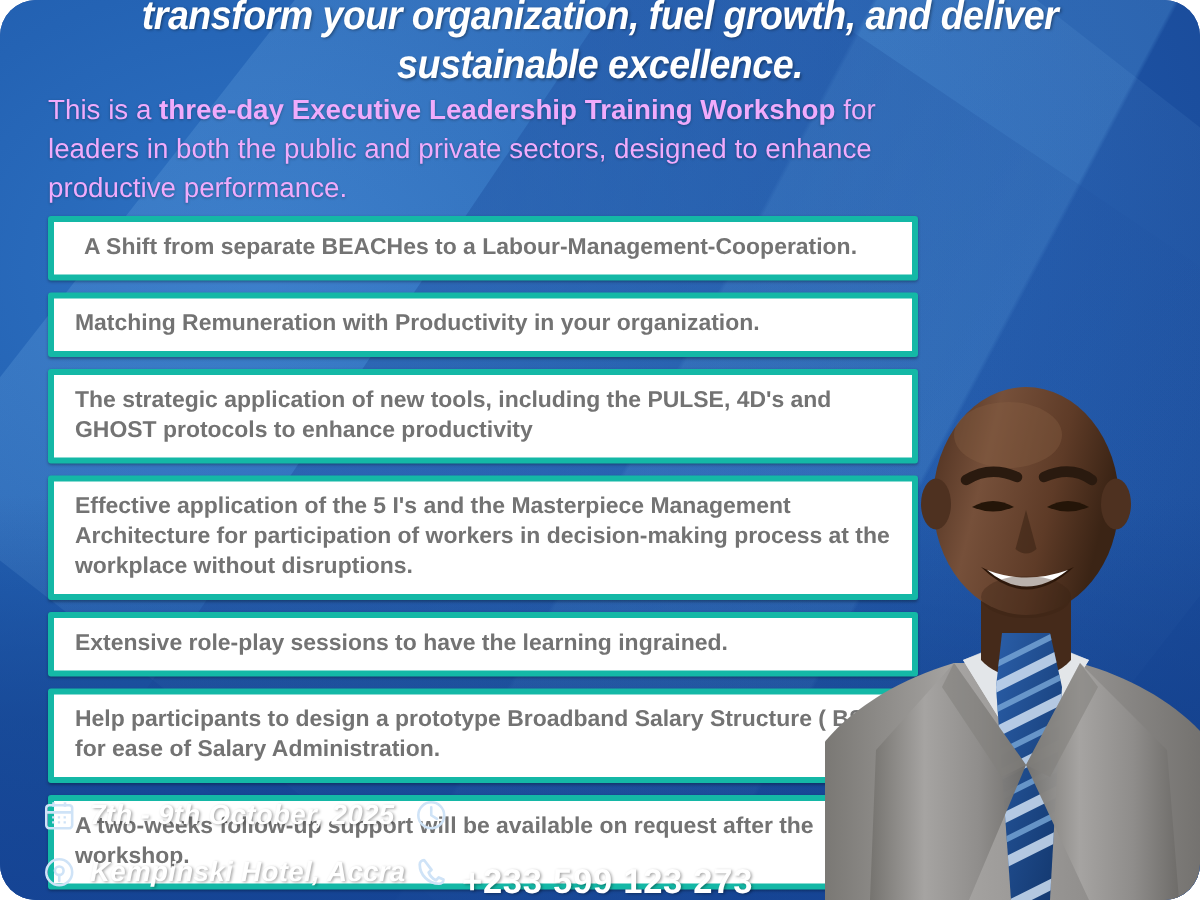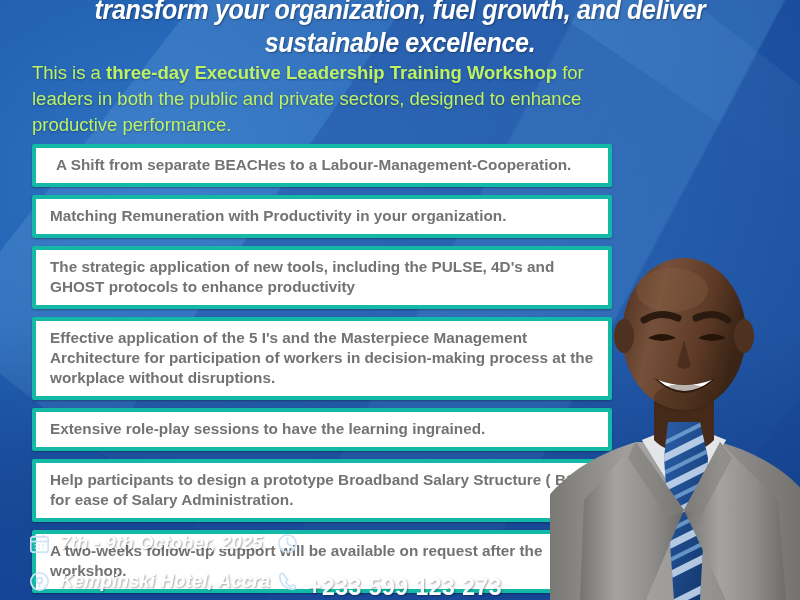--- a/index.html
+++ b/index.html
@@ -8,20 +8,21 @@
     width:800px; height:600px;
     overflow:hidden;
     font-family:"Liberation Sans", sans-serif;
   }
 
   #flyer {
     position:relative;
     width:800px; height:600px;
     overflow:hidden;
     background:#1a4a9e;
+    border-radius:24px;
   }
 
   
   .bg-base {
     position:absolute; inset:0;
     background:
       radial-gradient(ellipse 900px 700px at 22% 30%, #2f73c4 0%, #2463b4 28%, #1d54a6 58%, #17418c 100%);
   }
   .bg-diag-a {
     position:absolute; inset:0;
@@ -66,21 +67,21 @@
     text-shadow:1px 1px 2px rgba(0,0,0,0.35);
     padding:0 36px;
     transform:scaleX(0.93);
   }
 
   
   .intro {
     position:absolute;
     left:32px; top:60px;
     width:590px;
-    color:#bef264;
+    color:#f0abfc;
     font-size:18.5px;
     line-height:26px;
     text-shadow:0 1px 2px rgba(0,0,0,0.3);
   }
   .intro b { font-weight:bold; }
 
   
   .cards {
     position:absolute;
     left:32px; top:144px;

